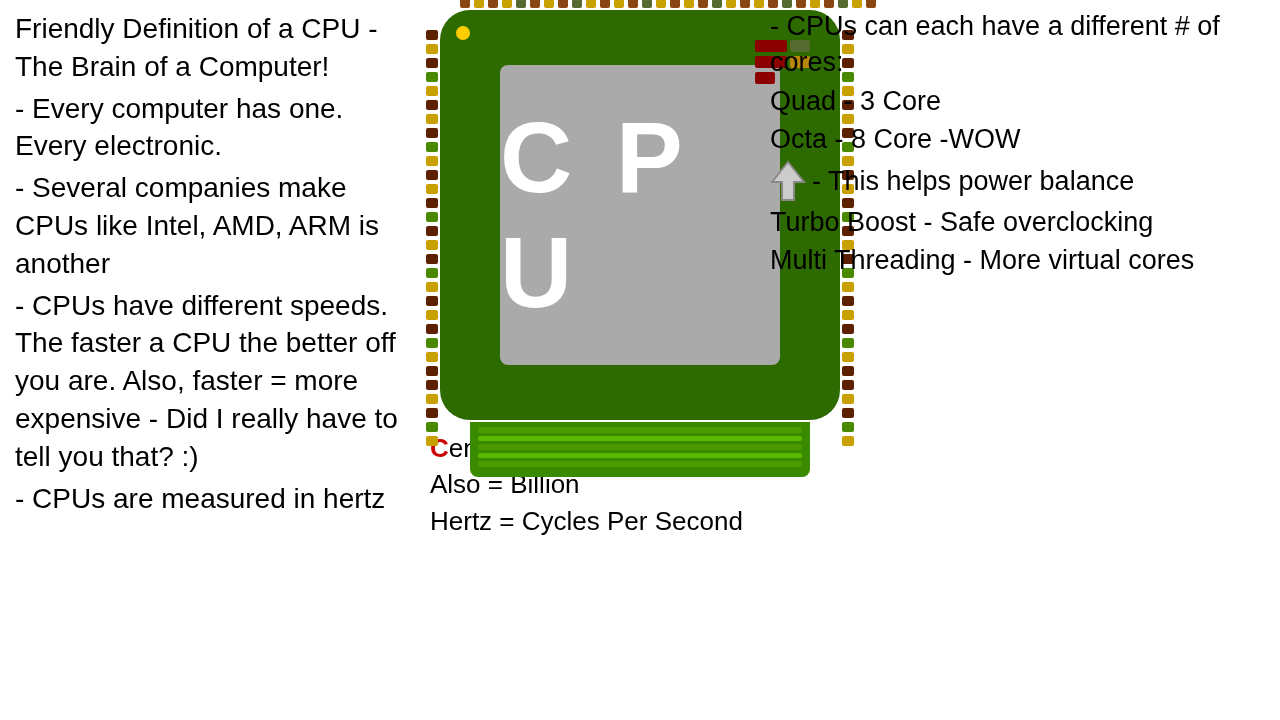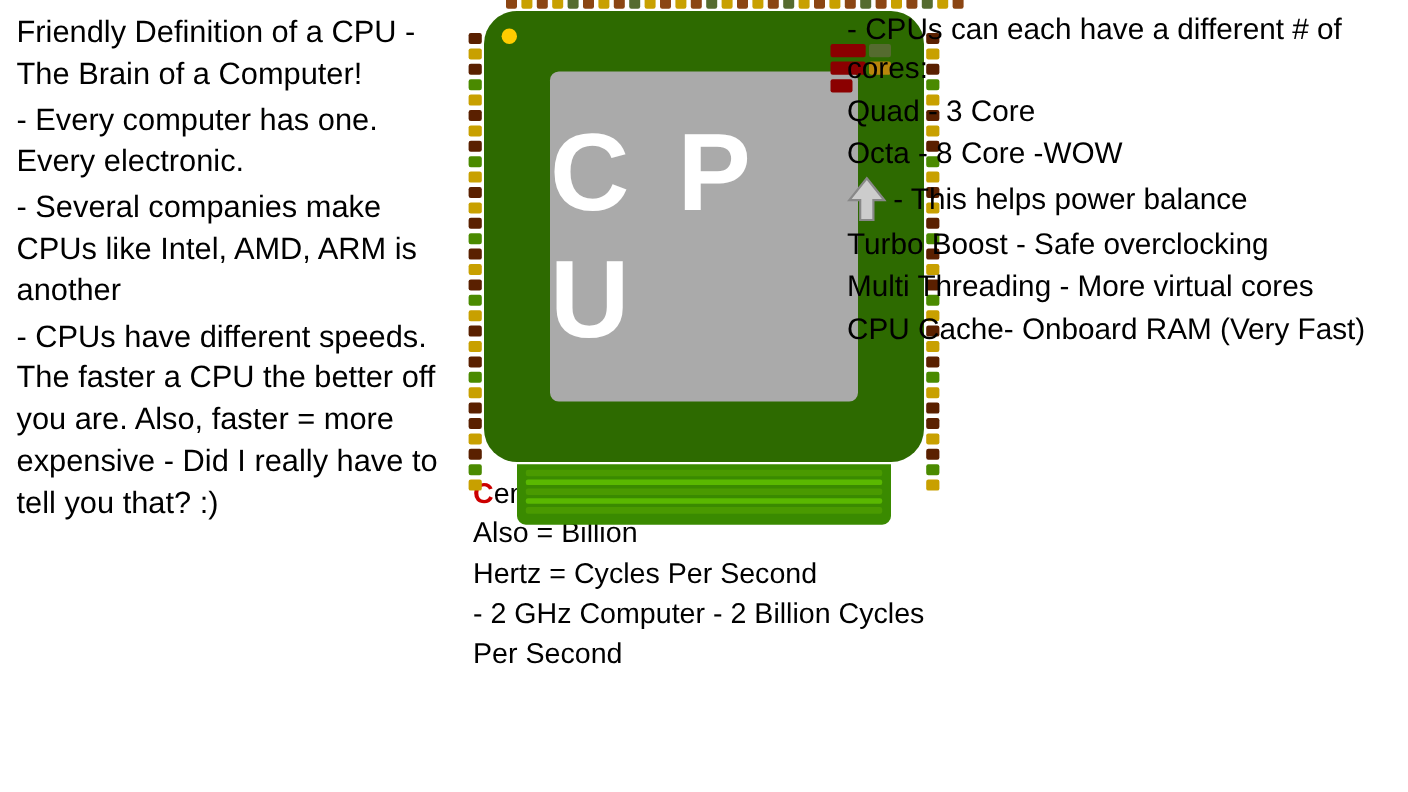--- a/index.html
+++ b/index.html
@@ -199,20 +199,21 @@
     }
   </style>
 </head>
 <body>
 
 <div class="left-panel">
   <p>Friendly Definition of a CPU - The Brain of a Computer!</p>
   <p>- Every computer has one. Every electronic.</p>
   <p>- Several companies make CPUs like Intel, AMD, ARM is another</p>
   <p>- CPUs have different speeds. The faster a CPU the better off you are. Also, faster = more expensive - Did I really have to tell you that? :)</p>
+  <p>- CPUs are measured in hertz</p>
 </div>
 
 <div class="center-panel">
   <div class="cpu-chip">
     <div class="cpu-outer">
 
       <div class="pins-top" style="top:-14px; left:20px; gap:4px;">
         <div class="pin-h dark"></div>
         <div class="pin-h yellow"></div>
         <div class="pin-h dark"></div>
@@ -344,32 +345,30 @@
       </div>
     </div>
   </div>
 
   <div class="center-bottom">
     <p>
       <span class="letter-c">C</span><span>entral </span><span class="letter-p">P</span><span>rocessing </span><span class="letter-u">U</span><span>nit</span>
     </p>
     <p>Also = Billion</p>
     <p>Hertz = Cycles Per Second</p>
-    <p>- 2 GHz Computer - 2 Billion Cycles Per Second</p>
   </div>
 </div>
 
 <div class="right-panel">
   <p>- CPUs can each have a different # of cores:</p>
   <p>Quad - 3 Core</p>
   <p>Octa - 8 Core -WOW</p>
   <p style="display:flex; align-items:center; gap:6px;">
     <span style="display:inline-block; width:36px; height:42px; flex-shrink:0;">
       <svg viewBox="0 0 36 42" width="36" height="42">
         <polygon points="18,2 34,22 24,22 24,40 12,40 12,22 2,22" fill="#ccc" stroke="#888" stroke-width="2"></polygon>
       </svg>
     </span>
     <span>- This helps power balance</span>
   </p>
   <p>Turbo Boost - Safe overclocking</p>
   <p>Multi Threading - More virtual cores</p>
-  <p>CPU Cache- Onboard RAM (Very Fast)</p>
 </div>
 
 </body></html>

